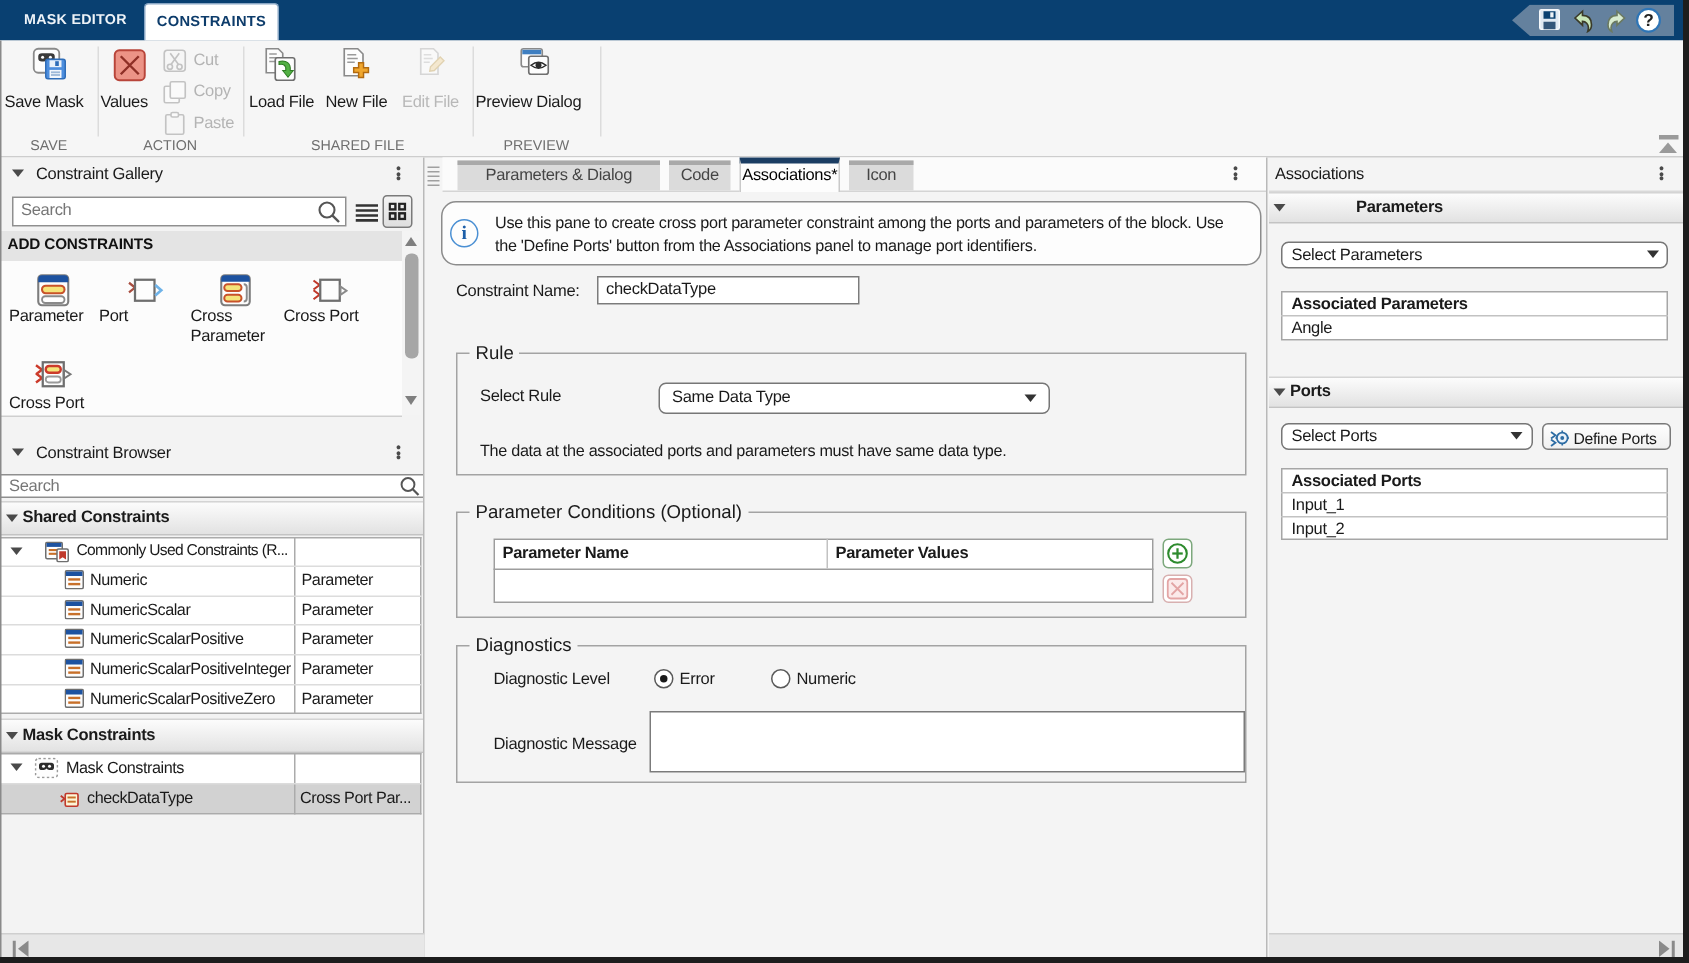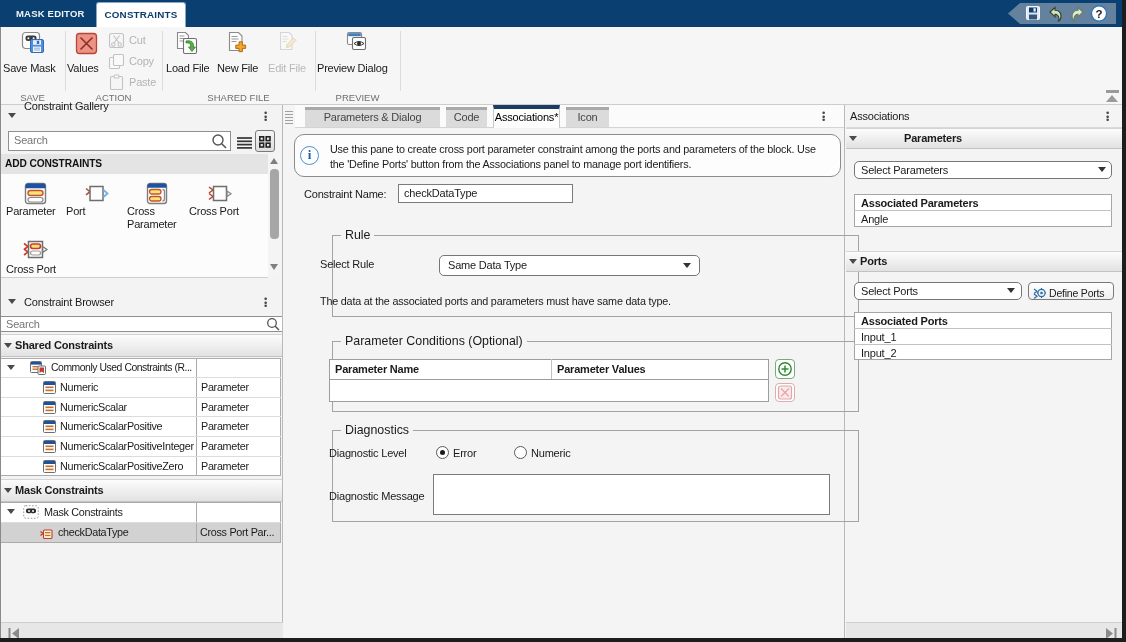--- a/index.html
+++ b/index.html
@@ -10,21 +10,21 @@
   .tree{font-size:10.8px;letter-spacing:-0.3px;}
   .para{font-size:10.8px;letter-spacing:-0.2px;}
   .b{font-weight:bold;}
   .tri-d{width:0;height:0;border-left:4px solid transparent;border-right:4px solid transparent;border-top:5px solid #4a4a4a;}
   .dots3{width:3px;color:#4a4a4a;font-size:9.5px;line-height:3.6px;letter-spacing:0;}
   .sect{background:linear-gradient(#fcfcfc,#e2e2e2);border-top:1px solid #d4d4d4;border-bottom:1px solid #c3c3c3;}
   .ddn{background:#fff;border:1px solid #767676;border-radius:5px;}
   .caret{width:0;height:0;border-left:4px solid transparent;border-right:4px solid transparent;border-top:5px solid #333;}
   .tbl{background:#fff;border:1px solid #a6a6a6;}
   .grayrow{background:#d2d2d2;}
-  .fs{border:1px solid #a3a3a3;margin-left:28px;}
+  .fs{border:1px solid #a3a3a3;}
   .leg{position:absolute;top:-8px;background:#f4f4f4;padding:0 4px;font-size:12.4px;color:#1a1a1a;white-space:nowrap;}
   .sep-v{width:1px;background:#dcdcdc;}
   .glabel{font-size:9.5px;color:#6f6f6f;text-align:center;white-space:nowrap;}
   .ilabel{font-size:11px;letter-spacing:-0.2px;color:#1a1a1a;white-space:nowrap;line-height:13px;}
 </style>
 </head>
 <body>
 <div id="win">
 
   <div class="abs" style="left:0;top:0;width:1126px;height:27px;background:#094071;"></div>
@@ -145,21 +145,21 @@
           <path d="M2 6.5 Q7 2.5 12 6.5 Q7 10.5 2 6.5 Z" fill="#fff" stroke="#2c2c2c" stroke-width="1"></path>
           <circle cx="7" cy="6.5" r="2" fill="#2c2c2c"></circle>
         </g>
       </g>
     </svg>
   </div>
 
   <div class="abs" style="left:0;top:105px;width:283px;height:533px;background:#f3f3f3;border-right:1px solid #b9b9b9;box-sizing:border-box;"></div>
 
   <div class="abs tri-d" style="left:8px;top:113px;"></div>
-  <div class="abs txt" style="left:24px;top:100px;">Constraint Gallery</div>
+  <div class="abs txt" style="left:24px;top:110px;">Constraint Gallery</div>
   <div class="abs dots3" style="left:264px;top:111px;">•<br>•<br>•</div>
 
   <div class="abs" style="left:8px;top:131px;width:223px;height:20px;background:#fff;border:1px solid #8f8f8f;box-sizing:border-box;"></div>
   <div class="abs txt" style="left:14px;top:134px;color:#767676;">Search</div>
   <div class="abs" id="mag1" style="left:211px;top:133px;width:16px;height:16px;"><svg width="16" height="16">
         <circle cx="7" cy="7" r="5" fill="none" stroke="#555" stroke-width="1.4"></circle>
         <line x1="10.7" y1="10.7" x2="15" y2="15" stroke="#555" stroke-width="1.6"></line>
       </svg></div>
   <div class="abs" id="listglyph" style="left:237px;top:135px;width:15px;height:12px;"><svg width="15" height="12">
         <g stroke="#333" stroke-width="1.7">

